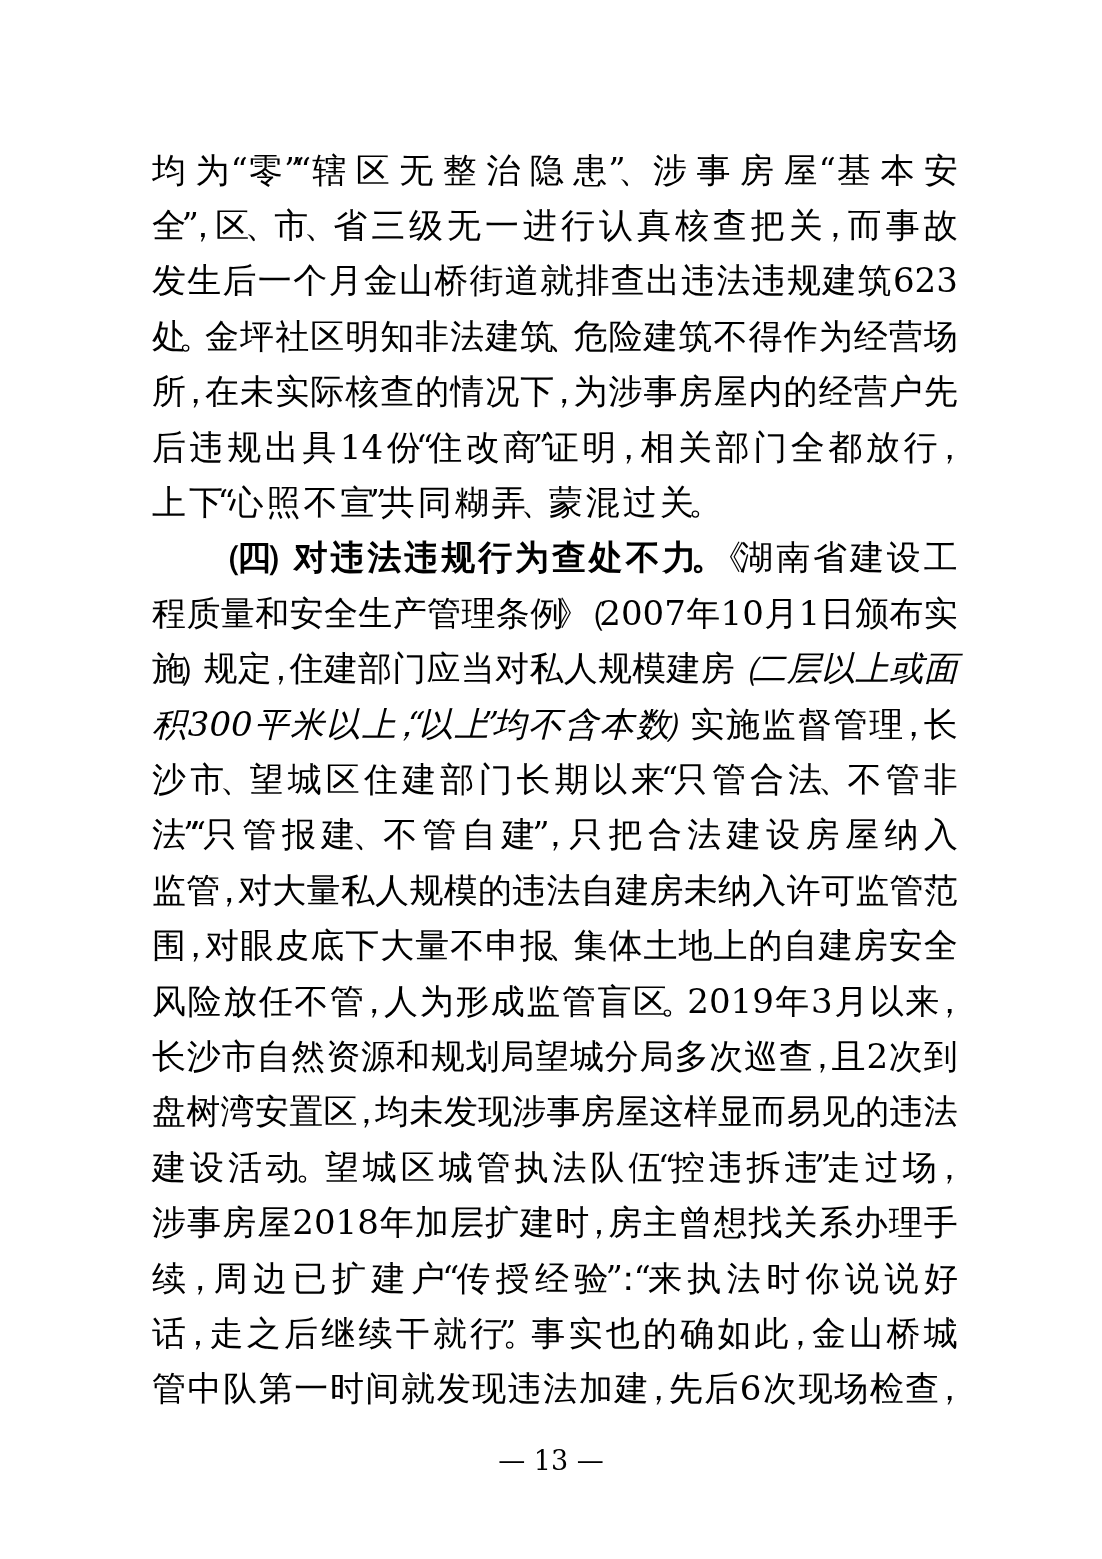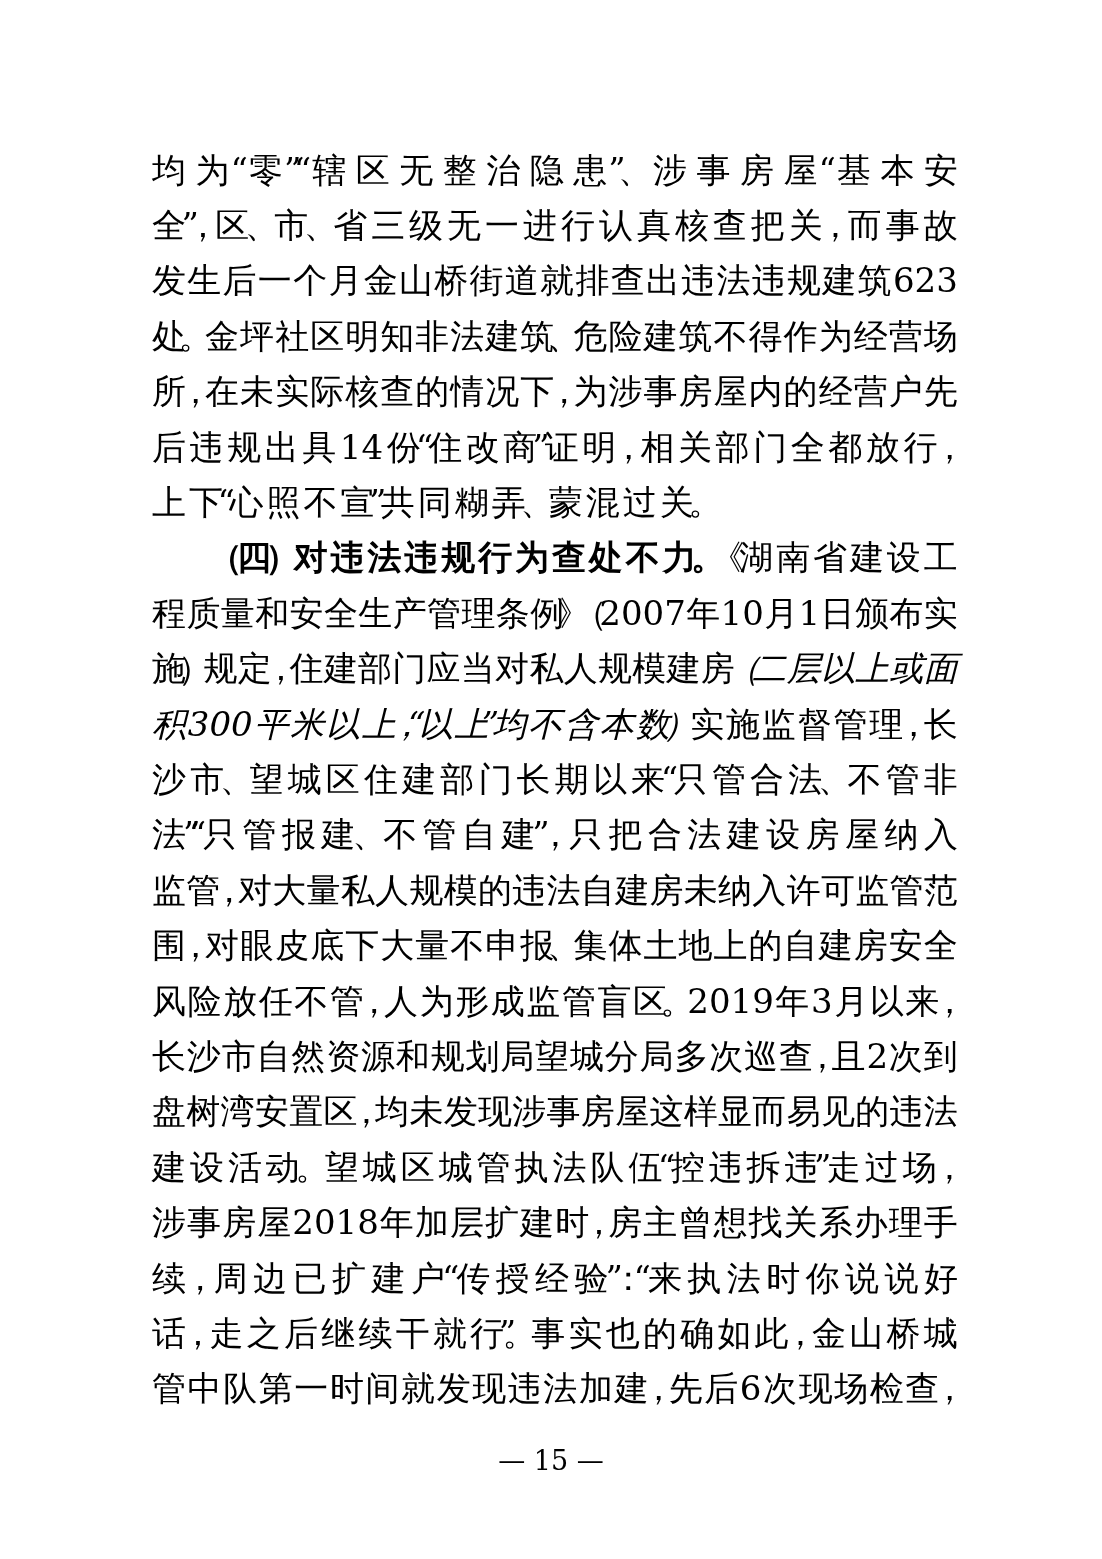--- a/index.html
+++ b/index.html
@@ -137,15 +137,15 @@
         <span class="seg regular"><span class="tok">续</span><span class="tok punct">，</span><span class="tok">周</span><span class="tok">边</span><span class="tok">已</span><span class="tok">扩</span><span class="tok">建</span><span class="tok">户</span><span class="tok punct">“</span><span class="tok">传</span><span class="tok">授</span><span class="tok">经</span><span class="tok">验</span><span class="tok punct">”</span><span class="tok punct">：</span><span class="tok punct">“</span><span class="tok">来</span><span class="tok">执</span><span class="tok">法</span><span class="tok">时</span><span class="tok">你</span><span class="tok">说</span><span class="tok">说</span><span class="tok">好</span></span>
       </div>
       <div class="line">
         <span class="seg regular"><span class="tok">话</span><span class="tok punct">，</span><span class="tok">走</span><span class="tok">之</span><span class="tok">后</span><span class="tok">继</span><span class="tok">续</span><span class="tok">干</span><span class="tok">就</span><span class="tok">行</span><span class="tok punct">”</span><span class="tok punct">。</span><span class="tok">事</span><span class="tok">实</span><span class="tok">也</span><span class="tok">的</span><span class="tok">确</span><span class="tok">如</span><span class="tok">此</span><span class="tok punct">，</span><span class="tok">金</span><span class="tok">山</span><span class="tok">桥</span><span class="tok">城</span></span>
       </div>
       <div class="line">
         <span class="seg regular"><span class="tok">管</span><span class="tok">中</span><span class="tok">队</span><span class="tok">第</span><span class="tok">一</span><span class="tok">时</span><span class="tok">间</span><span class="tok">就</span><span class="tok">发</span><span class="tok">现</span><span class="tok">违</span><span class="tok">法</span><span class="tok">加</span><span class="tok">建</span><span class="tok punct">，</span><span class="tok">先</span><span class="tok">后</span><span class="tok">6</span><span class="tok">次</span><span class="tok">现</span><span class="tok">场</span><span class="tok">检</span><span class="tok">查</span><span class="tok punct">，</span></span>
       </div>
     </div>
   <div class="footer">
-    <span>— 15 —</span>
+    <span>— 13 —</span>
   </div>
 </div>
 
 </body></html>

